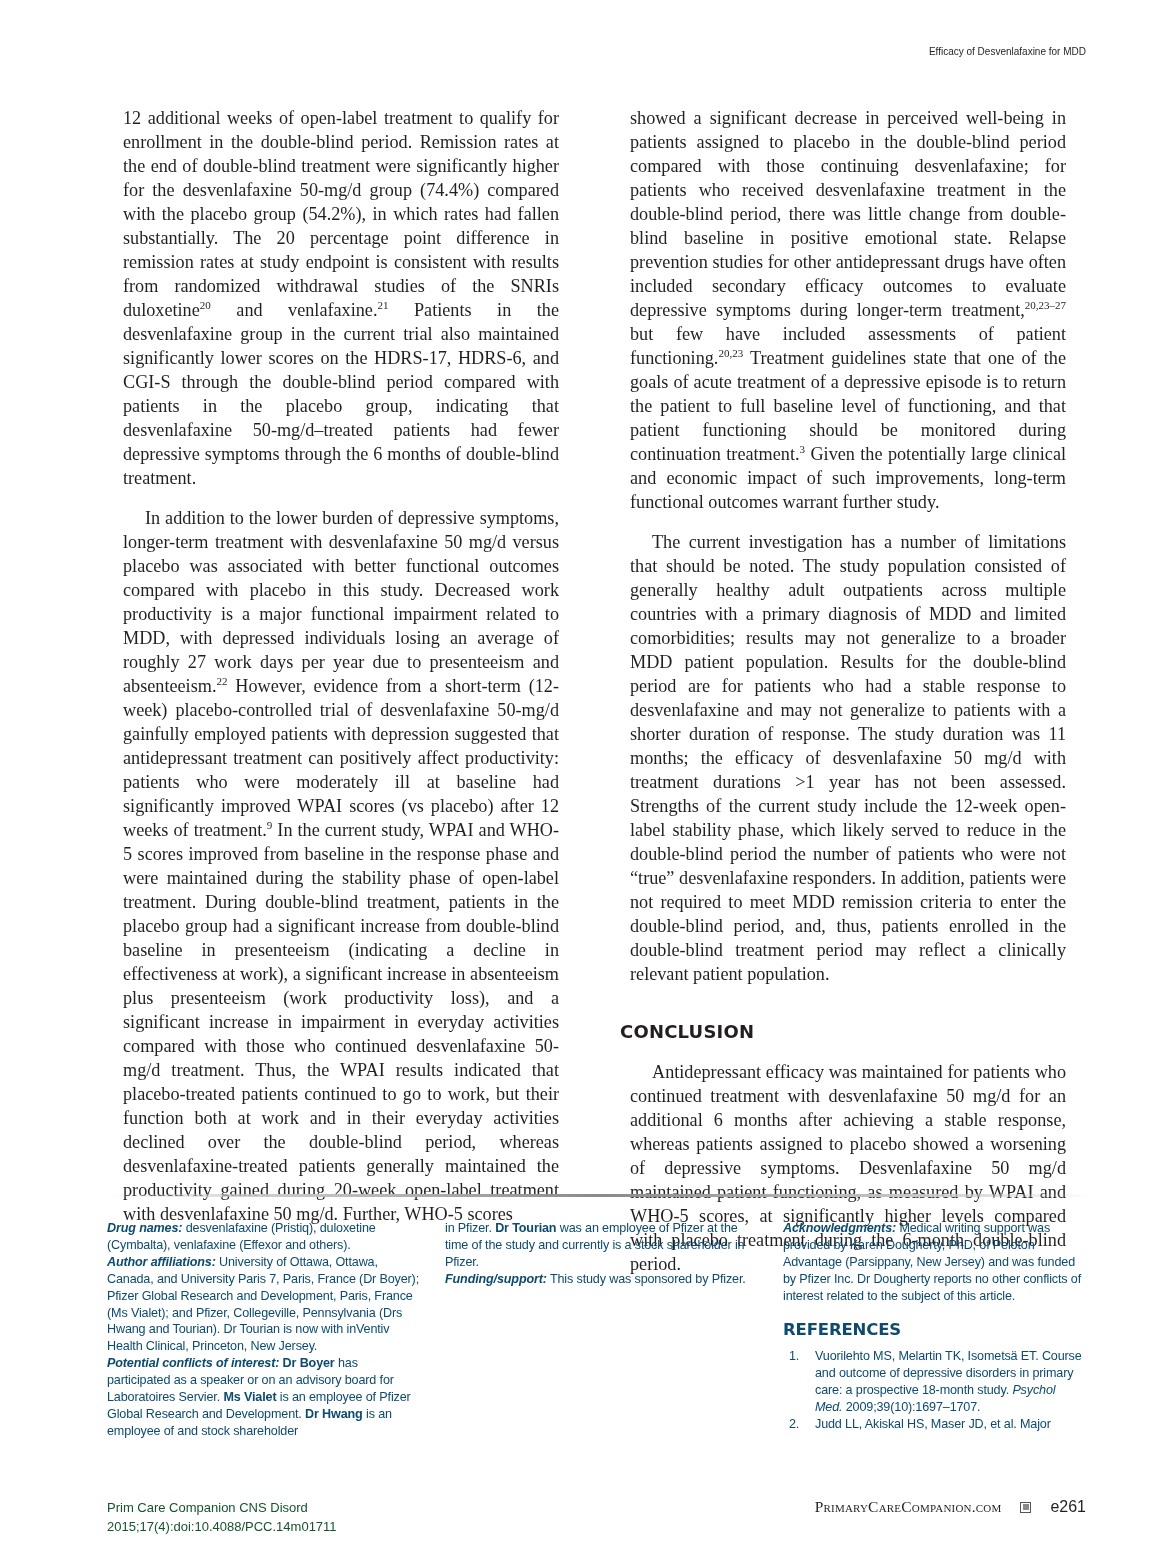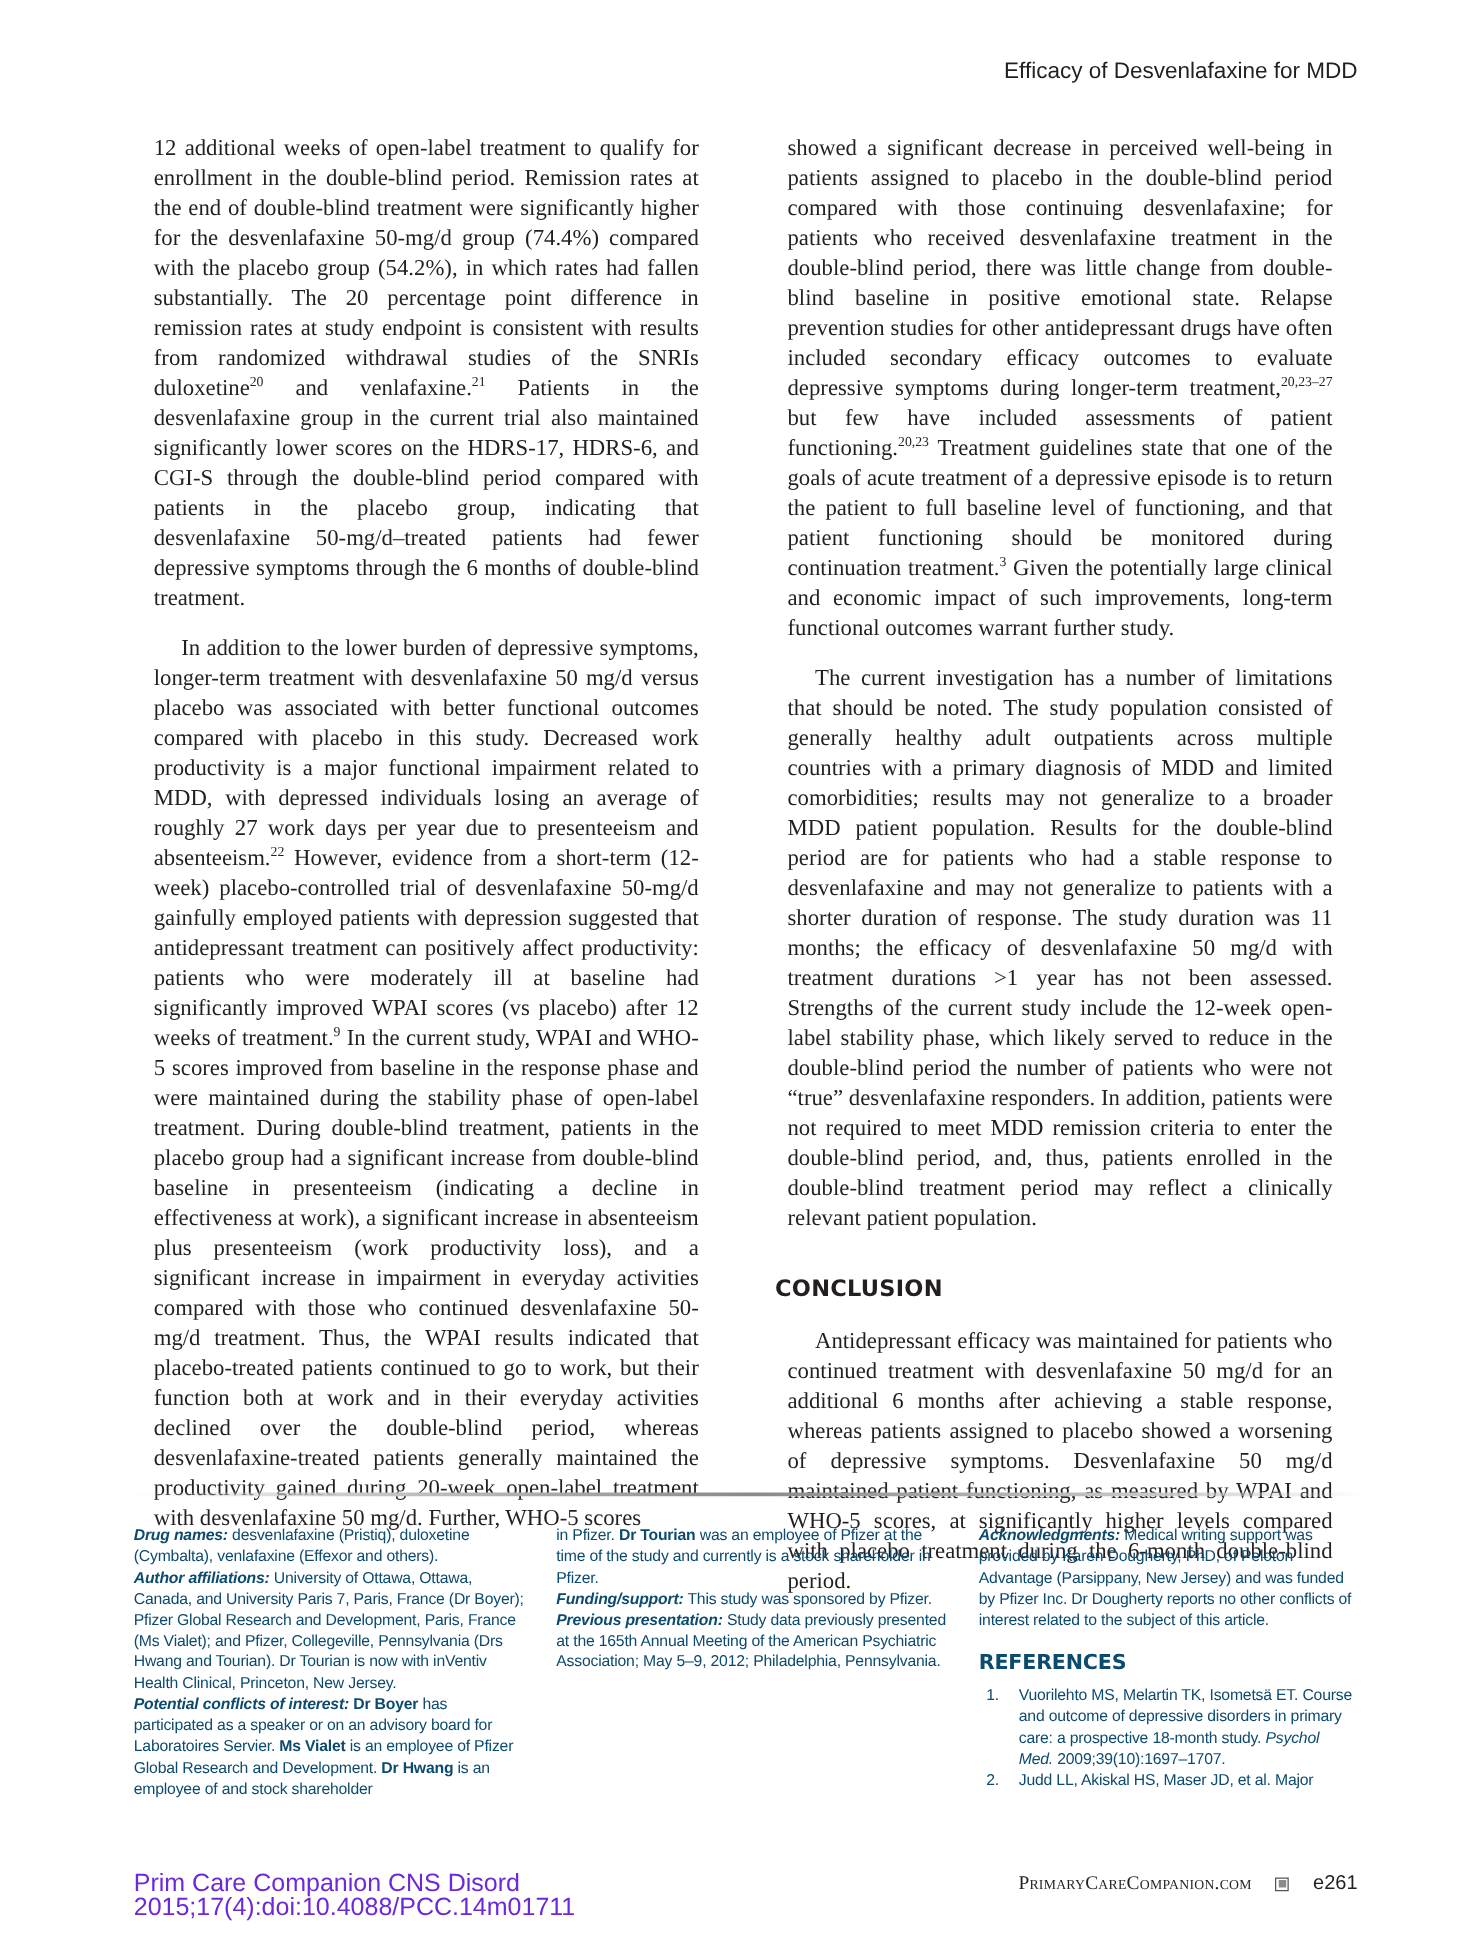--- a/index.html
+++ b/index.html
@@ -1,19 +1,19 @@
 <!DOCTYPE html>
 <html><head>
 <meta charset="utf-8">
 <style>
   html, body { margin: 0; padding: 0; background: #ffffff; }
   body { width: 1170px; height: 1566px; position: relative; overflow: hidden; color: #231f20; }
   .running-head {
     position: absolute; top: 46px; right: 84px;
-    font-family: "Liberation Sans", sans-serif; font-size: 18px; color: #231f20;
+    font-family: "Liberation Sans", sans-serif; font-size: 10px; color: #231f20;
   }
   .col {
     position: absolute; top: 90px; width: 468px;
     font-family: "Liberation Serif", serif; font-size: 18.2px; line-height: 24px;
     text-align: justify; color: #231f20;
   }
   .col-left { left: 107px; }
   .col-right { left: 614px; }
   .col p { margin: 16px; }
   .col p.indent { text-indent: 22px; }
@@ -39,21 +39,21 @@
   .fn .nm { font-weight: bold; }
   .ref-head {
     font-family: "DejaVu Sans", sans-serif; font-weight: bold; font-size: 16.5px;
     margin: 17px 0 10px 0;
   }
   .ref-list { margin: 0; padding: 0; list-style: none; }
   .ref-list li { position: relative; padding-left: 26px; margin-left: 6px; }
   .ref-num { position: absolute; left: 0; top: 0; }
   .footer-left {
     position: absolute; top: 1498px; left: 107px;
-    font-family: "Liberation Sans", sans-serif; font-size: 20px; line-height: 19px; color: #6d28d9;
+    font-family: "Liberation Sans", sans-serif; font-size: 13px; line-height: 19px; color: #14532d;
   }
   .footer-right {
     position: absolute; top: 1498px; right: 84px;
     font-family: "Liberation Serif", serif; font-size: 15.5px; color: #231f20;
     display: flex; align-items: center; gap: 19px;
   }
   .site { font-variant: small-caps; letter-spacing: 0.2px; }
   .sq-icon {
     display: inline-block; width: 9px; height: 9px; border: 1.5px solid #555;
     position: relative; background: #fff;
@@ -83,21 +83,20 @@
 <div class="divider"></div>
 
 <div class="fn fn-1">
     <p><span class="lbl">Drug names:</span> desvenlafaxine (Pristiq), duloxetine (Cymbalta), venlafaxine (Effexor and others).</p>
     <p><span class="lbl">Author affiliations:</span> University of Ottawa, Ottawa, Canada, and University Paris 7, Paris, France (Dr Boyer); Pfizer Global Research and Development, Paris, France (Ms Vialet); and Pfizer, Collegeville, Pennsylvania (Drs Hwang and Tourian). Dr Tourian is now with inVentiv Health Clinical, Princeton, New Jersey.</p>
     <p><span class="lbl">Potential conflicts of interest:</span> <span class="nm">Dr Boyer</span> has participated as a speaker or on an advisory board for Laboratoires Servier. <span class="nm">Ms Vialet</span> is an employee of Pfizer Global Research and Development. <span class="nm">Dr Hwang</span> is an employee of and stock shareholder</p>
   </div>
 <div class="fn fn-2">
     <p>in Pfizer. <span class="nm">Dr Tourian</span> was an employee of Pfizer at the time of the study and currently is a stock shareholder in Pfizer.</p>
     <p><span class="lbl">Funding/support:</span> This study was sponsored by Pfizer.</p>
-    <p><span class="lbl">Previous presentation:</span> Study data previously presented at the 165th Annual Meeting of the American Psychiatric Association; May 5–9, 2012; Philadelphia, Pennsylvania.</p>
   </div>
 <div class="fn fn-3">
   <div>
       <p><span class="lbl">Acknowledgments:</span> Medical writing support was provided by Karen Dougherty, PhD, of Peloton Advantage (Parsippany, New Jersey) and was funded by Pfizer Inc. Dr Dougherty reports no other conflicts of interest related to the subject of this article.</p>
     </div>
   <div class="ref-head">REFERENCES</div>
   <ul class="ref-list">
       <li><span class="ref-num">1.</span>Vuorilehto MS, Melartin TK, Isometsä ET. Course and outcome of depressive disorders in primary care: a prospective 18-month study. <i>Psychol Med.</i> 2009;39(10):1697–1707.</li>
       <li><span class="ref-num">2.</span>Judd LL, Akiskal HS, Maser JD, et al. Major</li>
     </ul>

